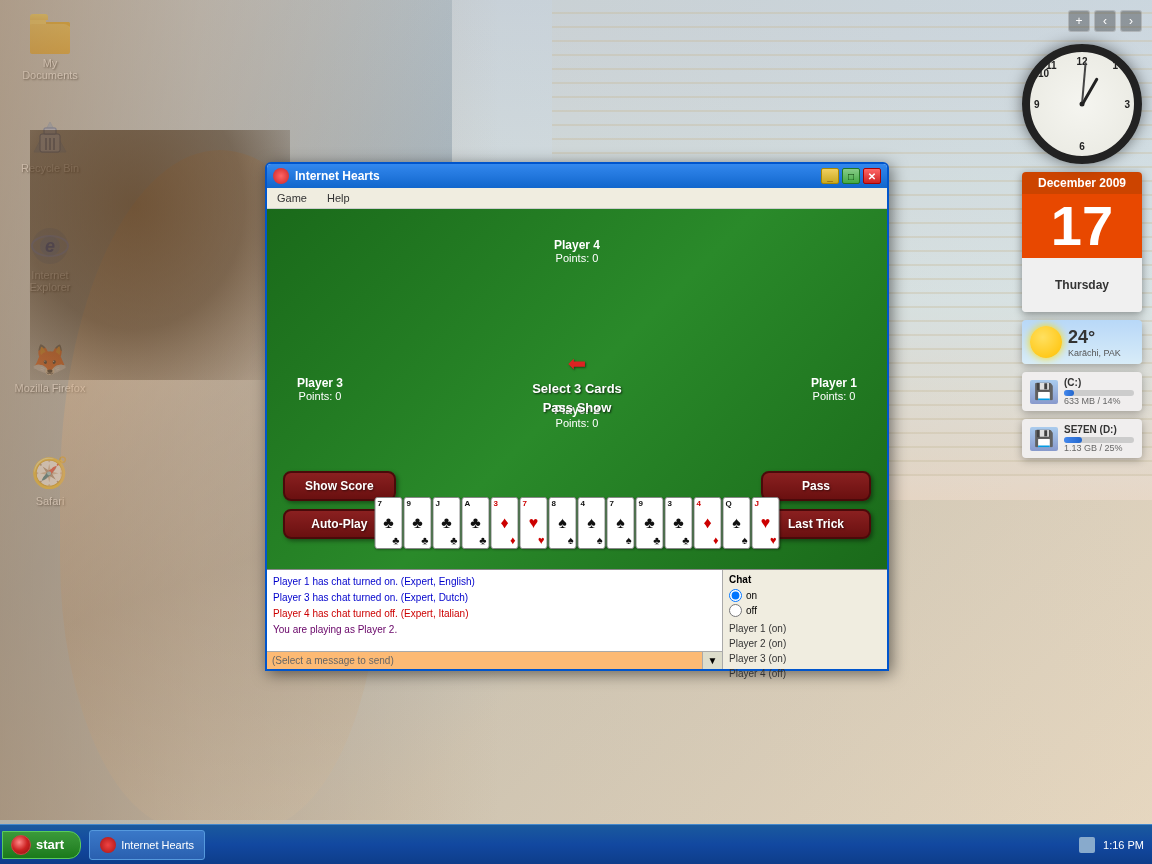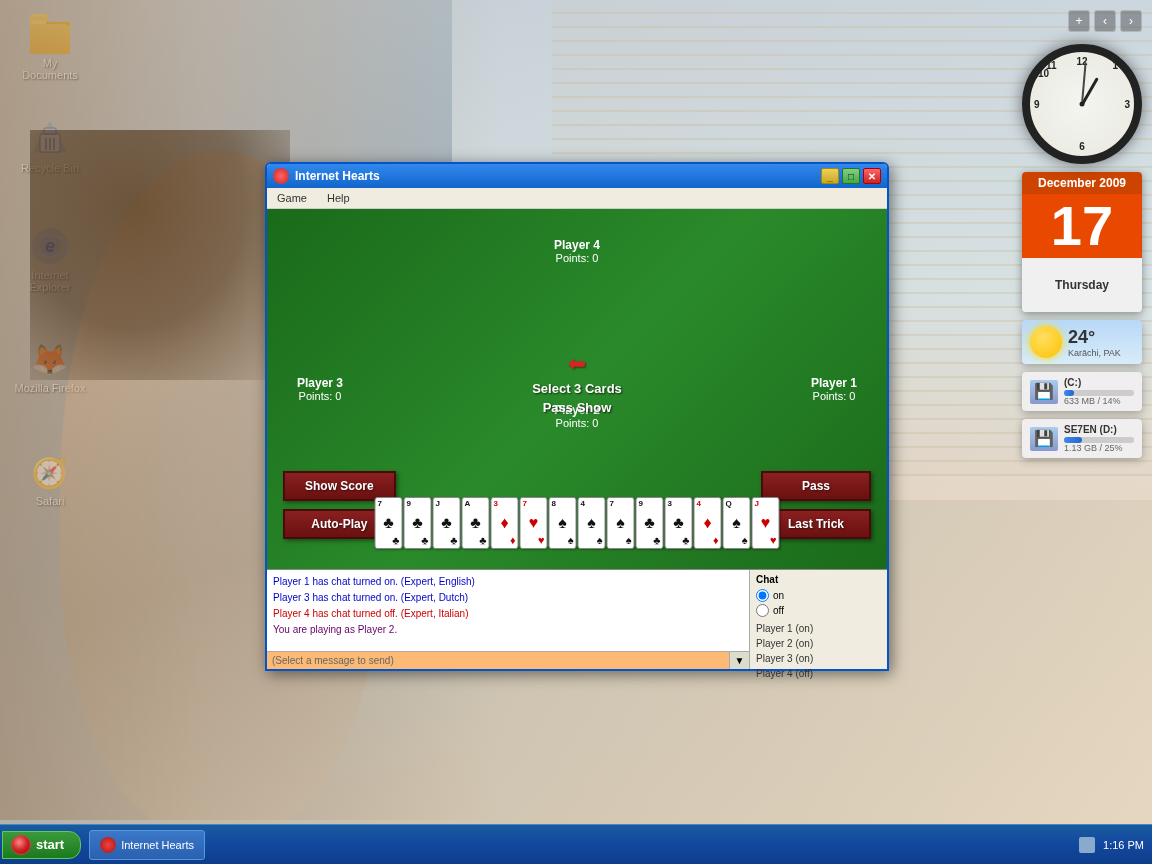--- a/index.html
+++ b/index.html
@@ -590,21 +590,21 @@
       position: absolute;
       right: 16px;
       bottom: 30px;
       display: flex;
       flex-direction: column;
       gap: 8px;
     }
 
     .game-btn {
       padding: 6px 20px;
-      border-radius: 0;
+      border-radius: 8px;
       cursor: pointer;
       font-weight: bold;
       font-size: 12px;
       border: 2px solid #4a0a0a;
       background: linear-gradient(to bottom, #8a2020, #6a1010);
       color: white;
       text-shadow: 1px 1px 2px rgba(0,0,0,0.5);
       box-shadow: 2px 2px 4px rgba(0,0,0,0.4);
       min-width: 110px;
       text-align: center;
@@ -620,21 +620,21 @@
     #chat-log {
       flex: 1;
       background: white;
       padding: 4px 6px;
       overflow-y: auto;
       font-size: 10px;
       line-height: 1.6;
     }
 
     #chat-right {
-      width: 138px;
+      width: 165px;
       background: #f0ede0;
       border-left: 1px solid #aaa;
       padding: 4px 6px;
       font-size: 10px;
     }
 
     #chat-right-header {
       font-weight: bold;
       margin-bottom: 4px;
     }

